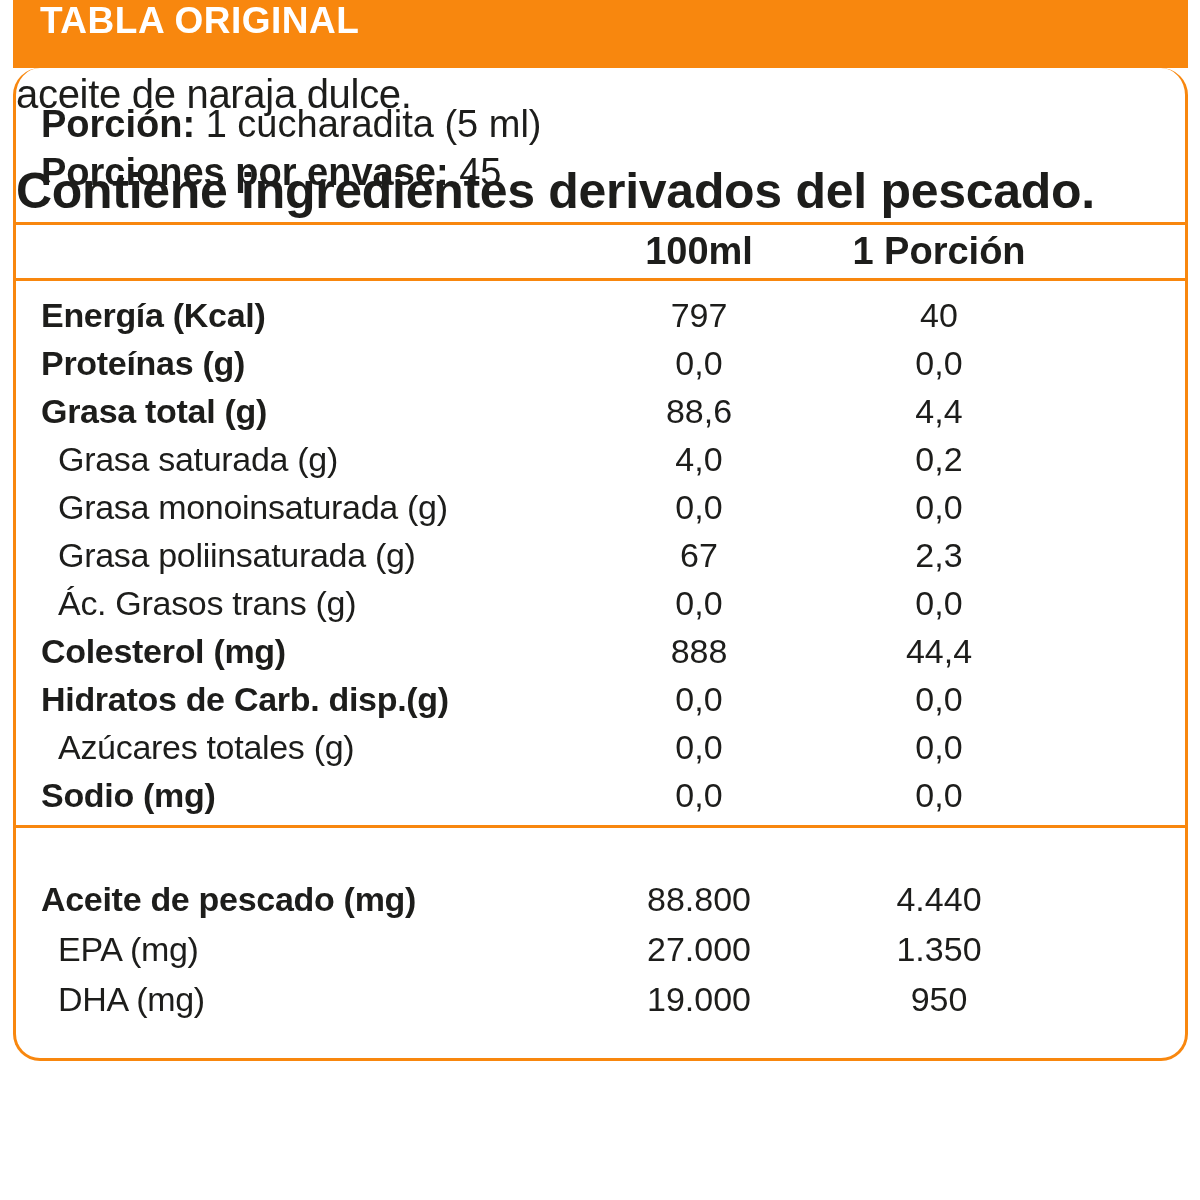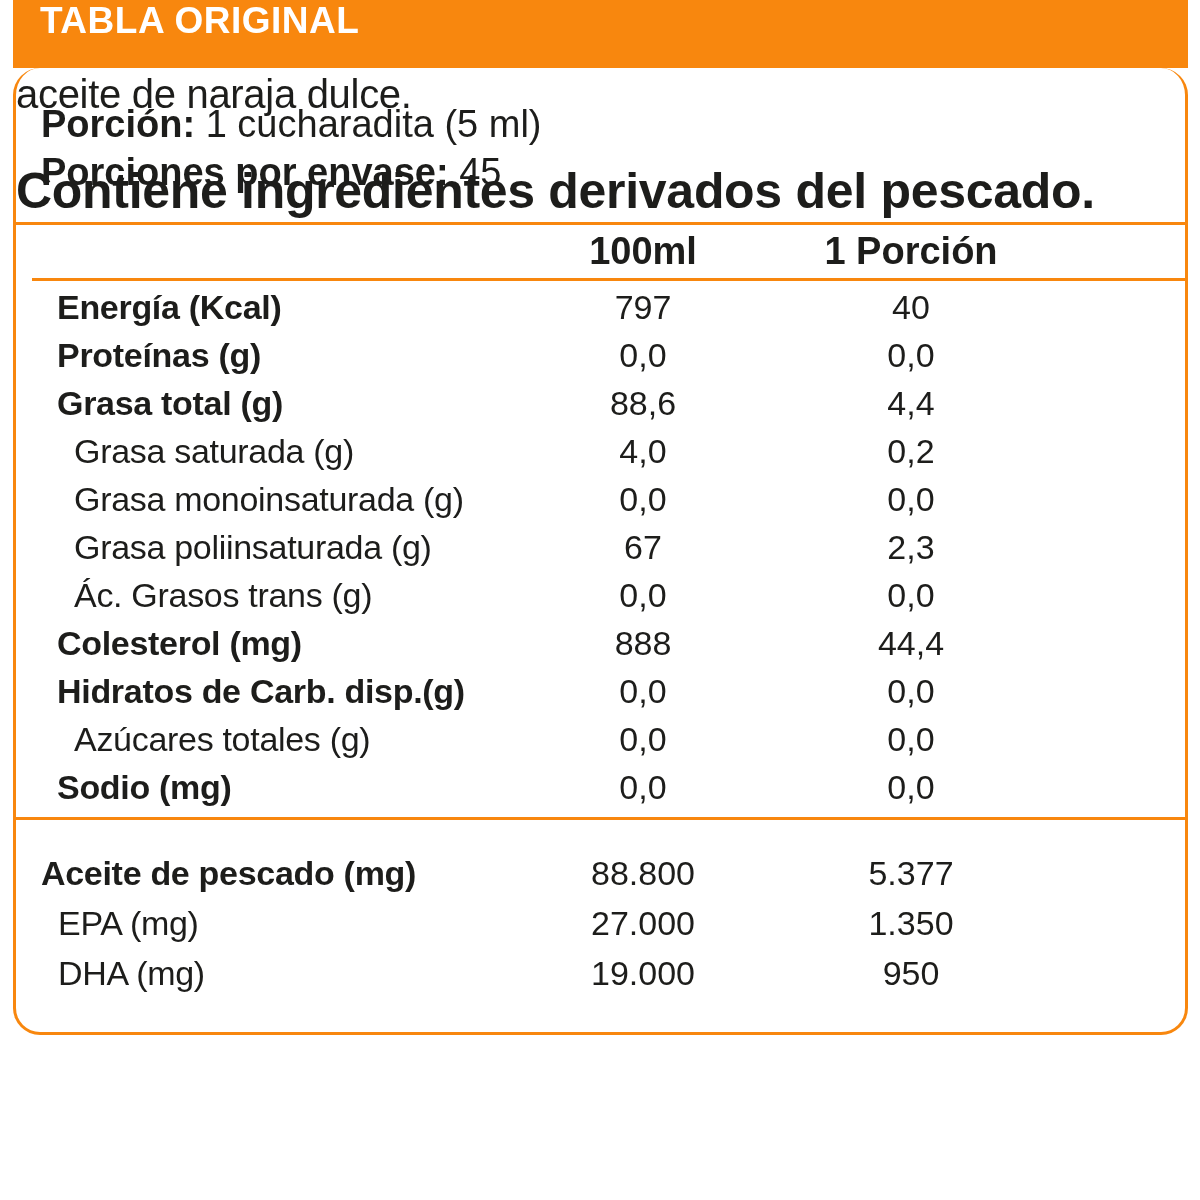--- a/index.html
+++ b/index.html
@@ -38,38 +38,37 @@
     padding:32px 0 26px 25px;
     font-size:38px;
     line-height:48px;
   }
   .serving-line b { font-weight:bold; }
   .section-divider-top { border-top:3px solid var(--accent); }
   .grid-row {
     display:grid;
     grid-template-columns:1fr 240px 240px 126px;
     align-items:center;
-    gap:28px;
   }
   .colhead-section {
     height:56px;
     font-weight:bold;
     font-size:38px;
   }
   .col-val { text-align:center; }
-  .nutrients-section { padding:2px 0 6px;margin-left:16px; }
+  .nutrients-section { padding:10px 0 6px; }
   .nutrients-section .grid-row,
   .fishoil-section .grid-row {
     font-size:34px;
     line-height:48px;
   }
   .row-label { padding-left:25px; font-weight:bold; letter-spacing:-0.3px; }
   .row-indent .row-label { padding-left:42px; font-weight:normal; }
   .row-indent .col-val { font-weight:normal; }
-  .fishoil-section { padding:28px 0 34px; }
+  .fishoil-section { padding:46px 0 34px; }
   .fishoil-section .grid-row { line-height:50px; }
   .ingredients {
     margin:16px 4px 0 16px;
     font-size:40px;
     line-height:52px;
     letter-spacing:-0.3px;
   }
   .ingredients b { font-weight:bold; }
   .allergen {
     margin:42px 0 0 16px;
@@ -168,21 +167,21 @@
         <div class="col-val">0,0</div>
         <div class="col-val">0,0</div>
         <div></div>
       </div>
     </div>
 
     <div class="fishoil-section section-divider-top">
       <div class="grid-row">
         <div class="row-label">Aceite de pescado (mg)</div>
         <div class="col-val">88.800</div>
-        <div class="col-val">5.377</div>
+        <div class="col-val">4.440</div>
         <div></div>
       </div>
       <div class="grid-row row-indent">
         <div class="row-label">EPA (mg)</div>
         <div class="col-val">27.000</div>
         <div class="col-val">1.350</div>
         <div></div>
       </div>
       <div class="grid-row row-indent">
         <div class="row-label">DHA (mg)</div>

